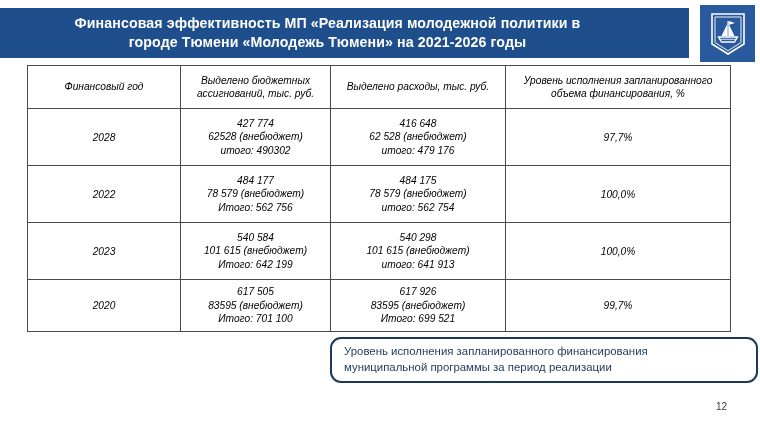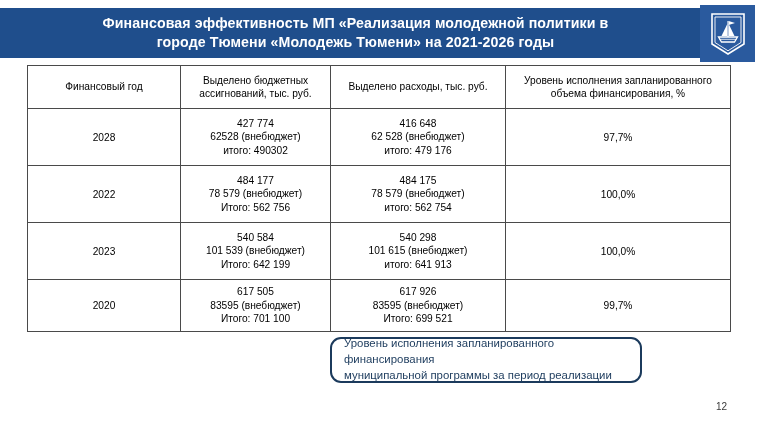--- a/index.html
+++ b/index.html
@@ -13,21 +13,21 @@
     font-family: "Liberation Sans", sans-serif;
     overflow: hidden;
     position: relative;
   }
 
   
   .header-banner {
     position: absolute;
     left: 0;
     top: 8px;
-    width: 745px;
+    width: 689px;
     height: 50px;
     background: #1f4e8c;
     display: flex;
     align-items: center;
     justify-content: center;
     box-sizing: border-box;
     padding: 0 68px 0 34px;
   }
   .header-title {
     color: #ffffff;
@@ -57,20 +57,21 @@
   }
 
   
   .fin-table {
     position: absolute;
     left: 27px;
     top: 65px;
     width: 703px;
     border-collapse: collapse;
     table-layout: fixed;
+    font-style: italic;
   }
   .fin-table th,
   .fin-table td {
     border: 1px solid #4a4a4a;
     font-size: 10.2px;
     color: #000000;
     padding: 0;
     vertical-align: middle;
     text-align: center;
     font-weight: normal;
@@ -99,21 +100,21 @@
 
   .val-top    { vertical-align: middle; }
   .val-lower  { vertical-align: middle; padding-top: 18px; }
   .val-upper  { vertical-align: middle; padding-bottom: 10px; }
 
   
   .callout {
     position: absolute;
     left: 330px;
     top: 337px;
-    width: 312px;
+    width: 428px;
     height: 46px;
     border: 2.2px solid #1b3a5c;
     border-radius: 11px;
     background: #ffffff;
     box-sizing: border-box;
     display: flex;
     align-items: center;
     padding: 16px 12px;
   }
   .callout-text {
@@ -192,21 +193,21 @@
 78 579 (внебюджет)
 Итого: 562 756</td>
       <td class="cell-lines">484 175
 78 579 (внебюджет)
 итого: 562 754</td>
       <td class="val-lower">100,0%</td>
     </tr>
     <tr class="row-h-3">
       <td>2023</td>
       <td class="cell-lines">540 584
-101 539 (внебюджет)
+101 615 (внебюджет)
 Итого: 642 199</td>
       <td class="cell-lines">540 298
 101 615 (внебюджет)
 итого: 641 913</td>
       <td class="val-lower">100,0%</td>
     </tr>
     <tr class="row-h-4">
       <td class="val-upper">2020</td>
       <td class="cell-lines">617 505
 83595 (внебюджет)

